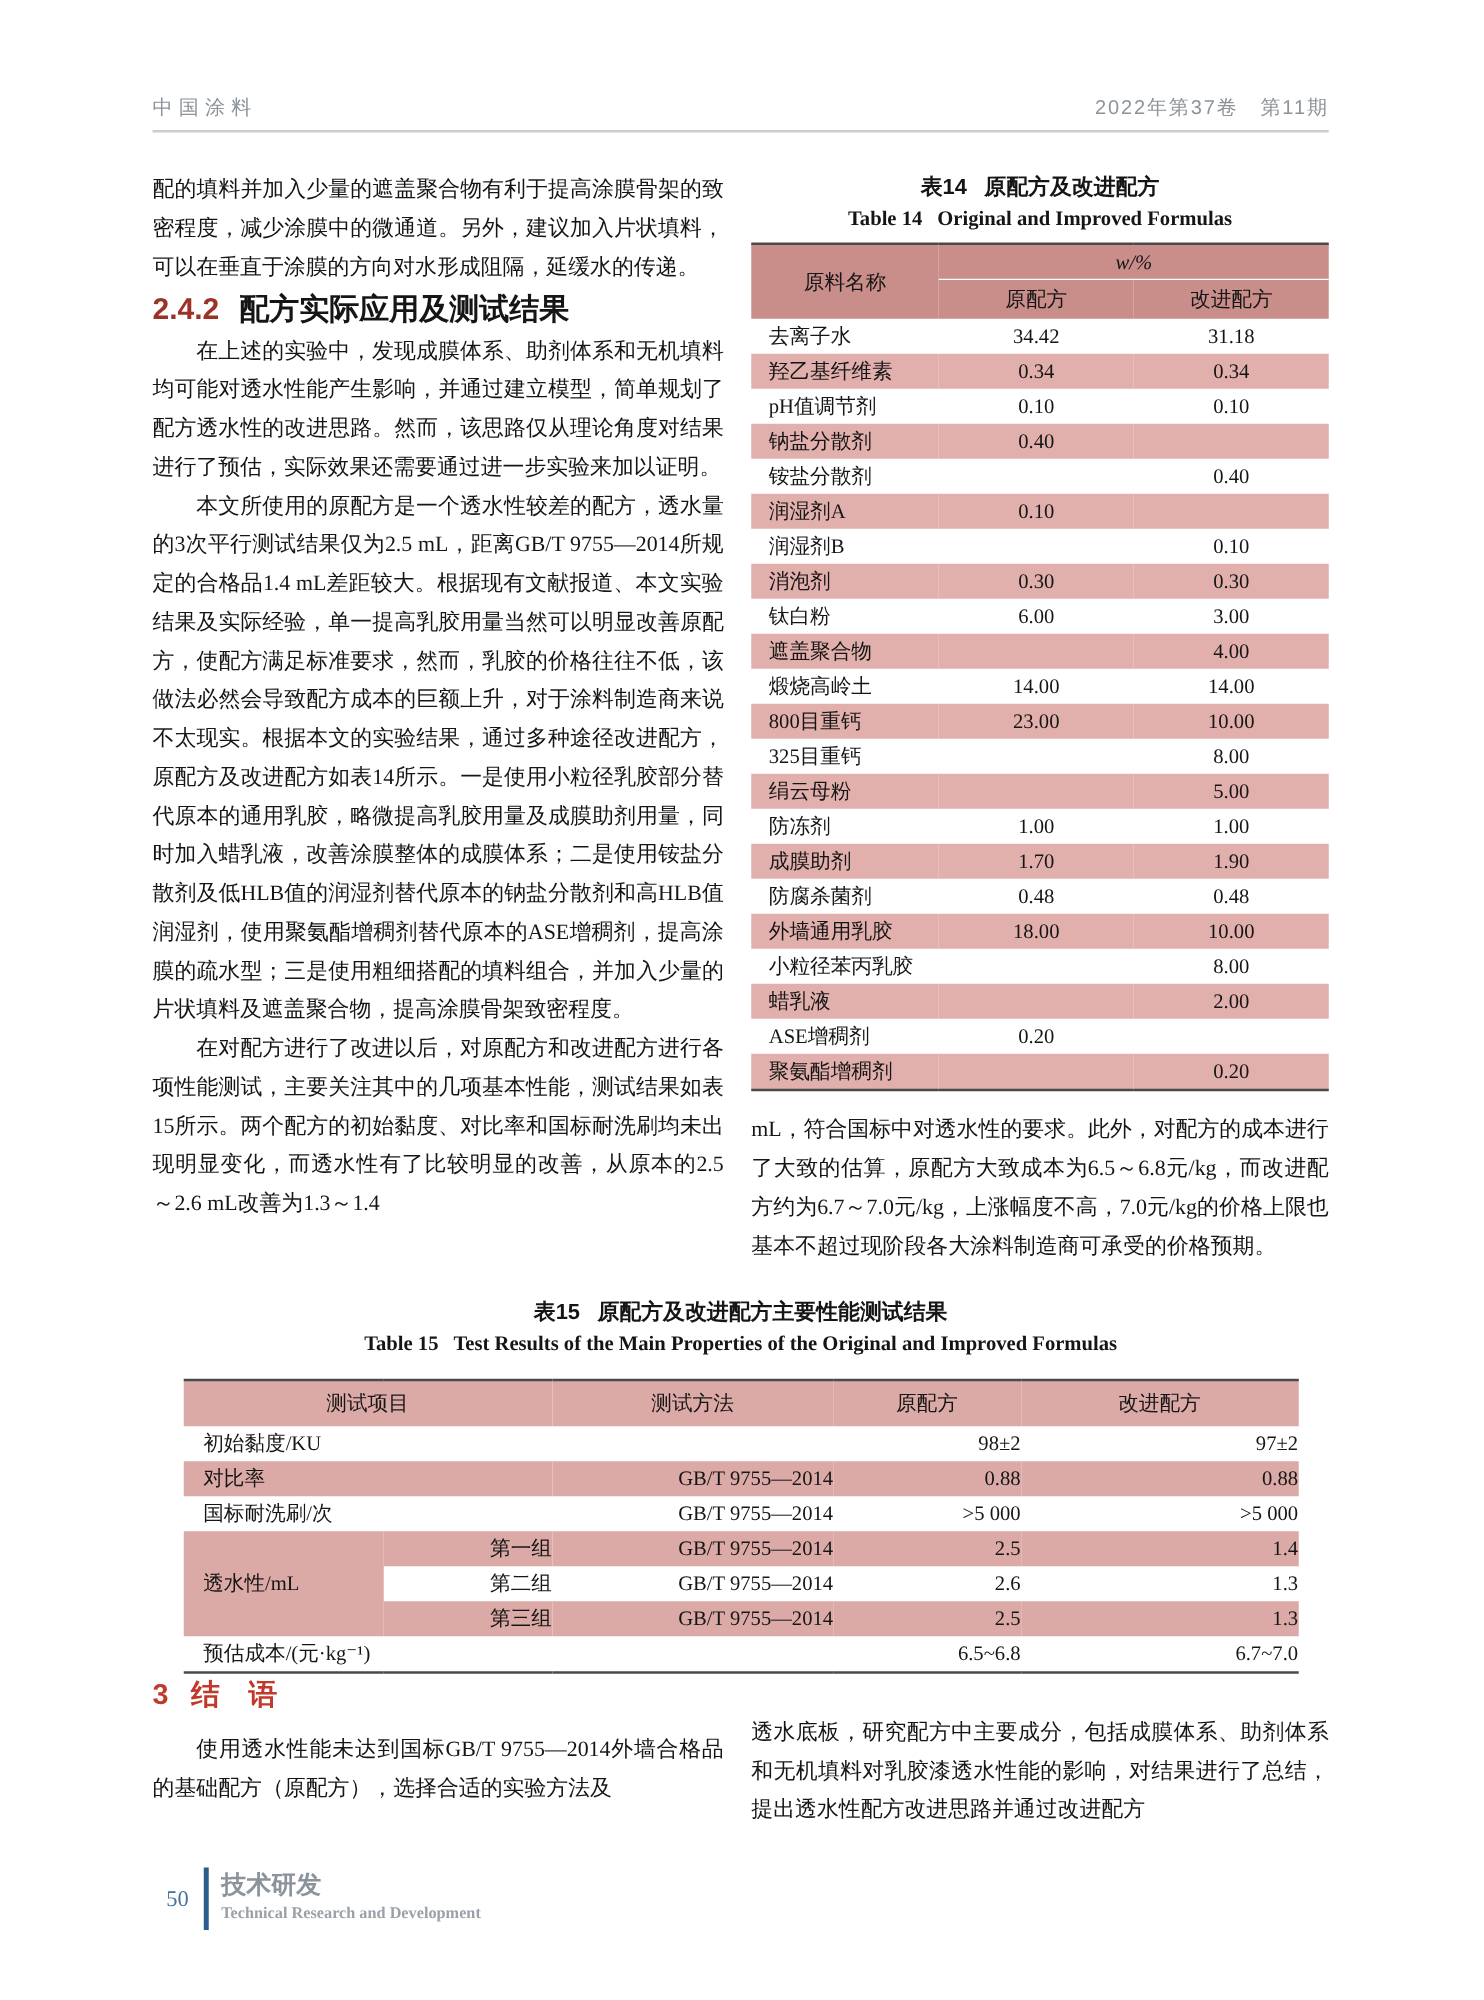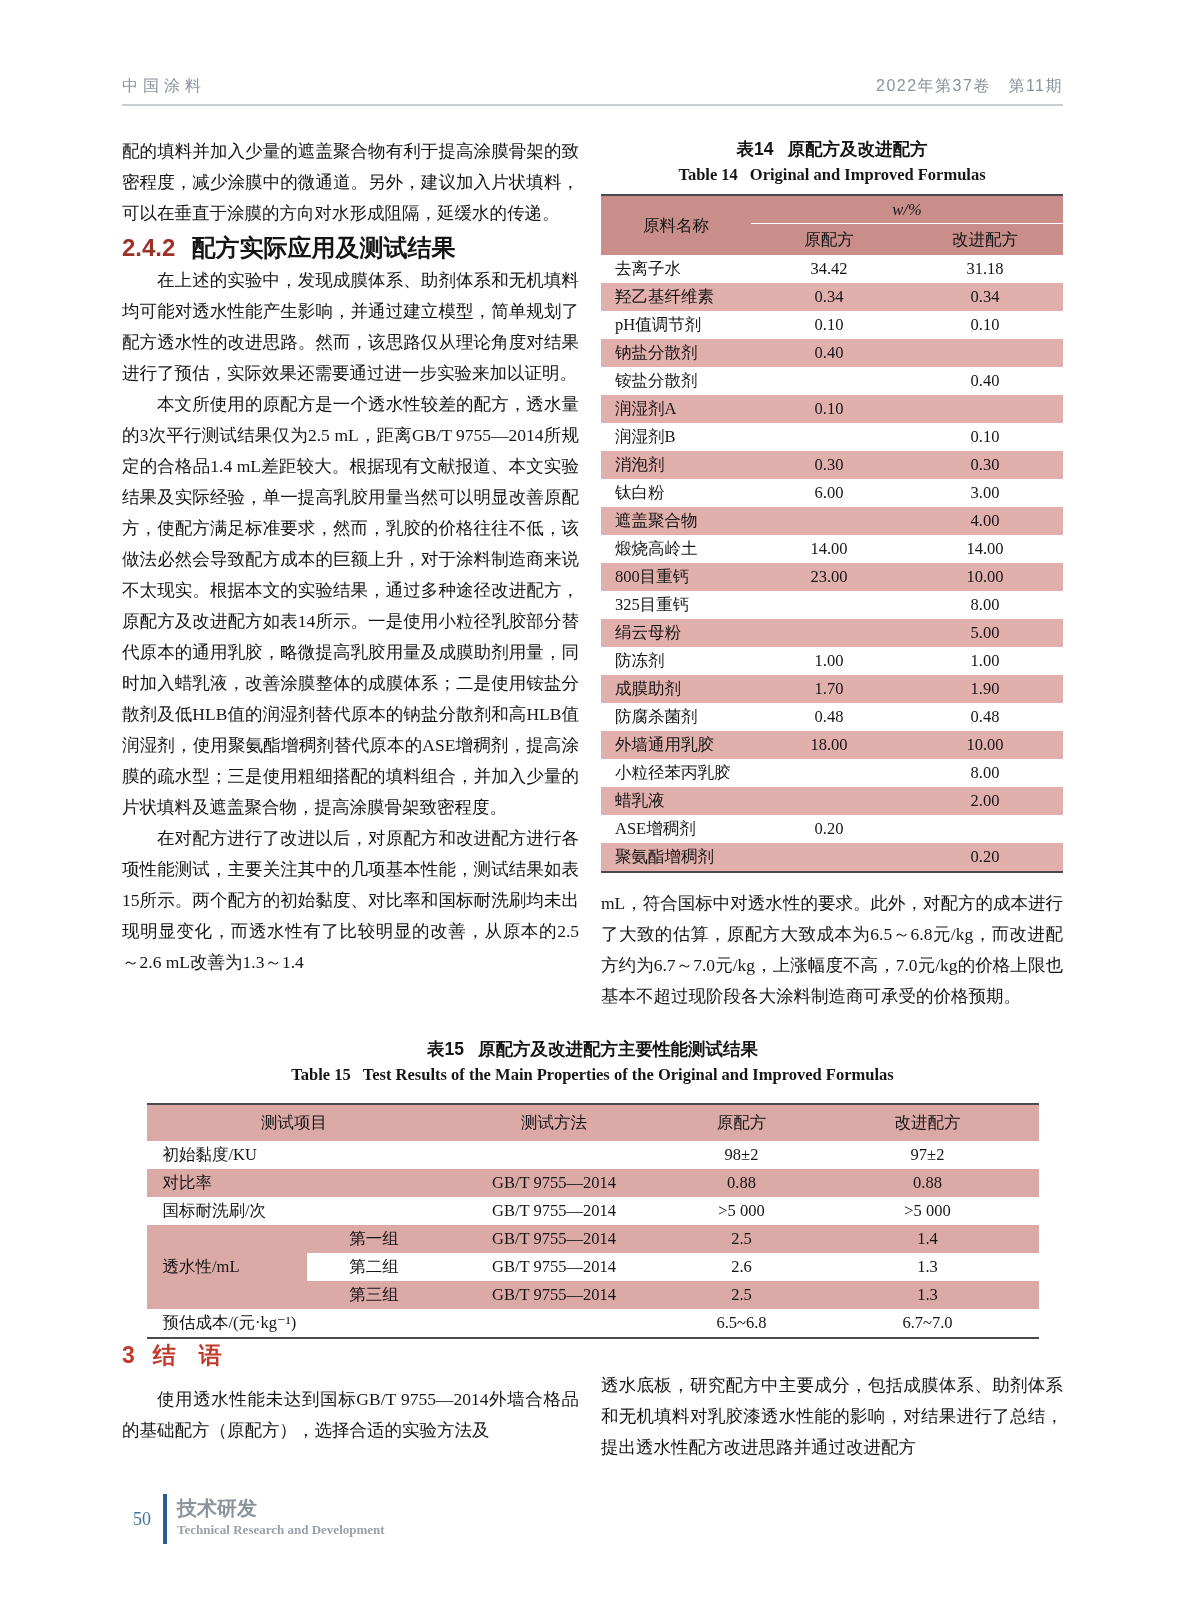--- a/index.html
+++ b/index.html
@@ -39,21 +39,21 @@
   .t14 .cell-name{text-align:left;padding-left:14px;}
   .t14 .cell-val{text-align:center;width:156px;}
   .t14 tr.pink td{background:var(--pinkRow,#e2b0ac);}
   .after-t14{margin-top:15px;}
   
   .t15-section{position:absolute;top:1036px;left:122px;width:941px;}
   .t15{border-collapse:collapse;width:892px;margin:16px auto;font-size:16.5px;
        border-top:2px solid var(--borderDark,#4a4a4a);
        border-bottom:2px solid var(--borderDark,#4a4a4a);}
   .t15 th{background:var(--pinkT15,#dcaaa6);font-weight:normal;height:36px;padding:0;}
-  .t15 td{height:28px;padding:0;text-align:center;}
+  .t15 td{height:28px;padding:0;text-align:right;}
   .t15 td.item{text-align:left;padding-left:16px;}
   .t15 tr.pink td{background:var(--pinkT15,#dcaaa6);}
   .t15 td.perm-label{background:var(--pinkT15,#dcaaa6);text-align:left;padding-left:16px;}
   
   .conclusion{position:absolute;top:1340px;left:122px;width:941px;display:flex;gap:22px;}
   .h-section{font-family:"Liberation Sans","DejaVu Sans",sans-serif;font-weight:bold;
        font-size:23px;color:var(--redSection,#c0392b);margin:0 0 14px 0;line-height:30px;}
   .h-section .num{margin-right:18px;}
   
   .page-footer{position:absolute;top:1494px;left:133px;display:flex;align-items:flex-start;}

